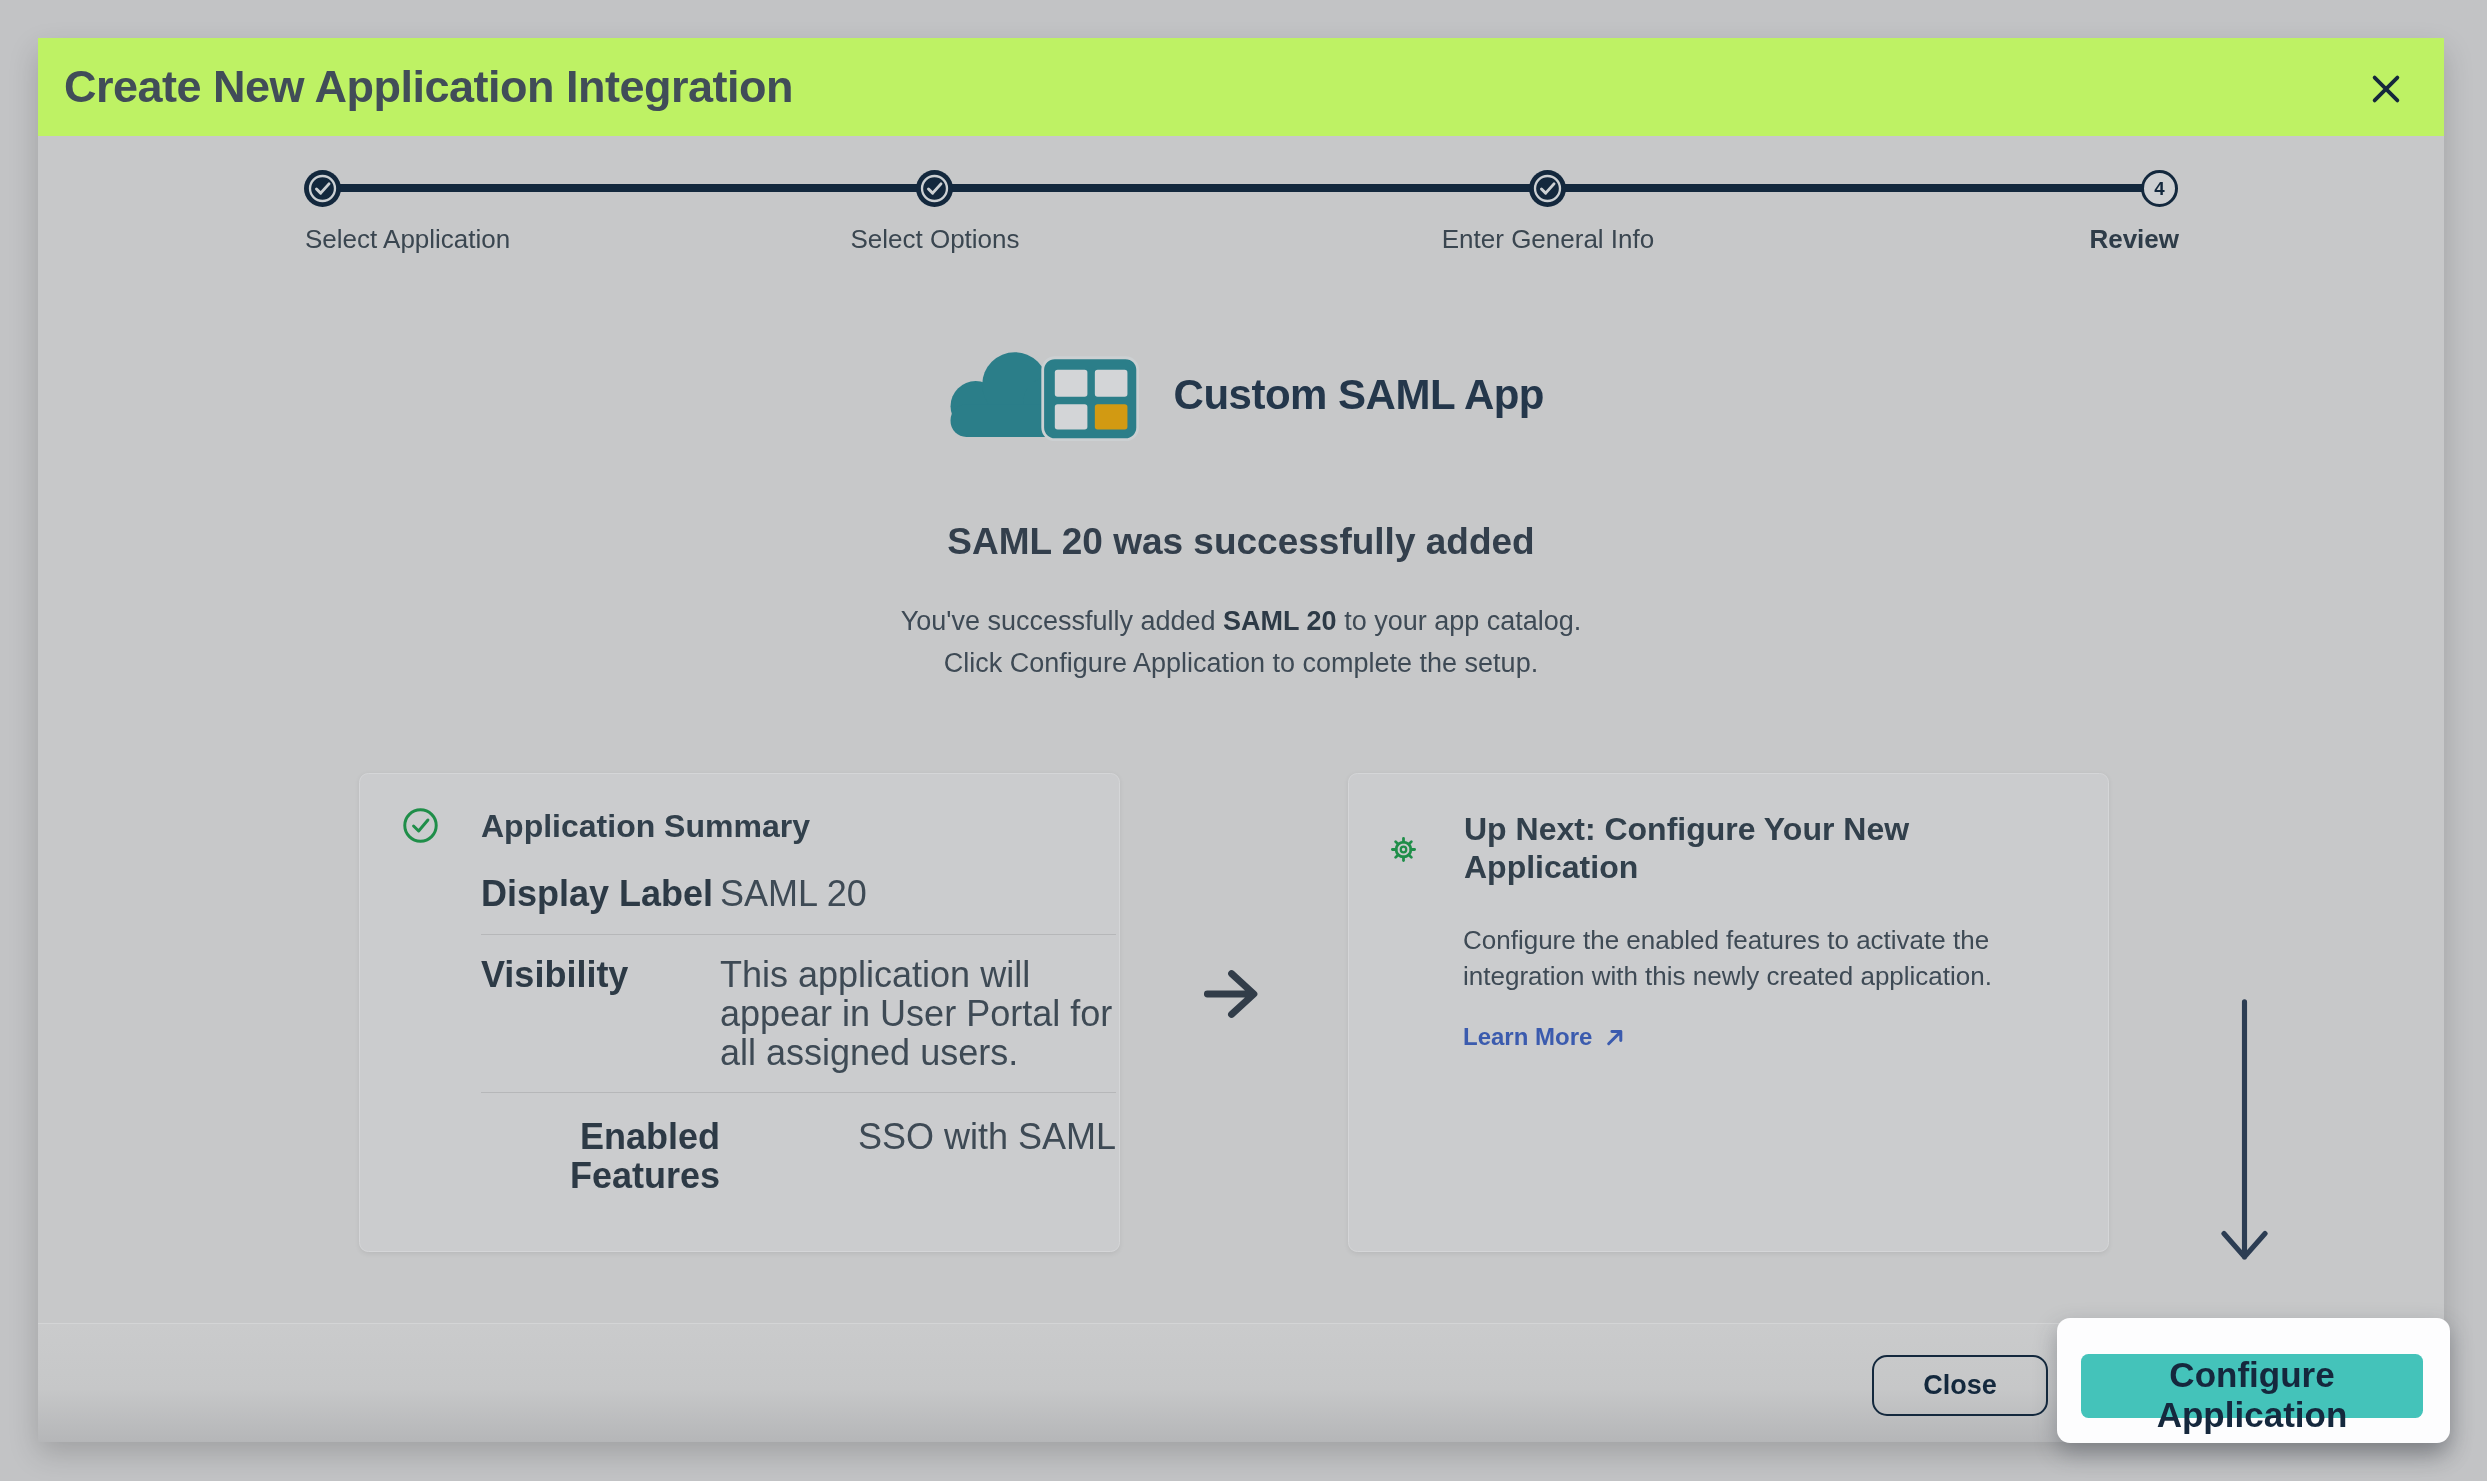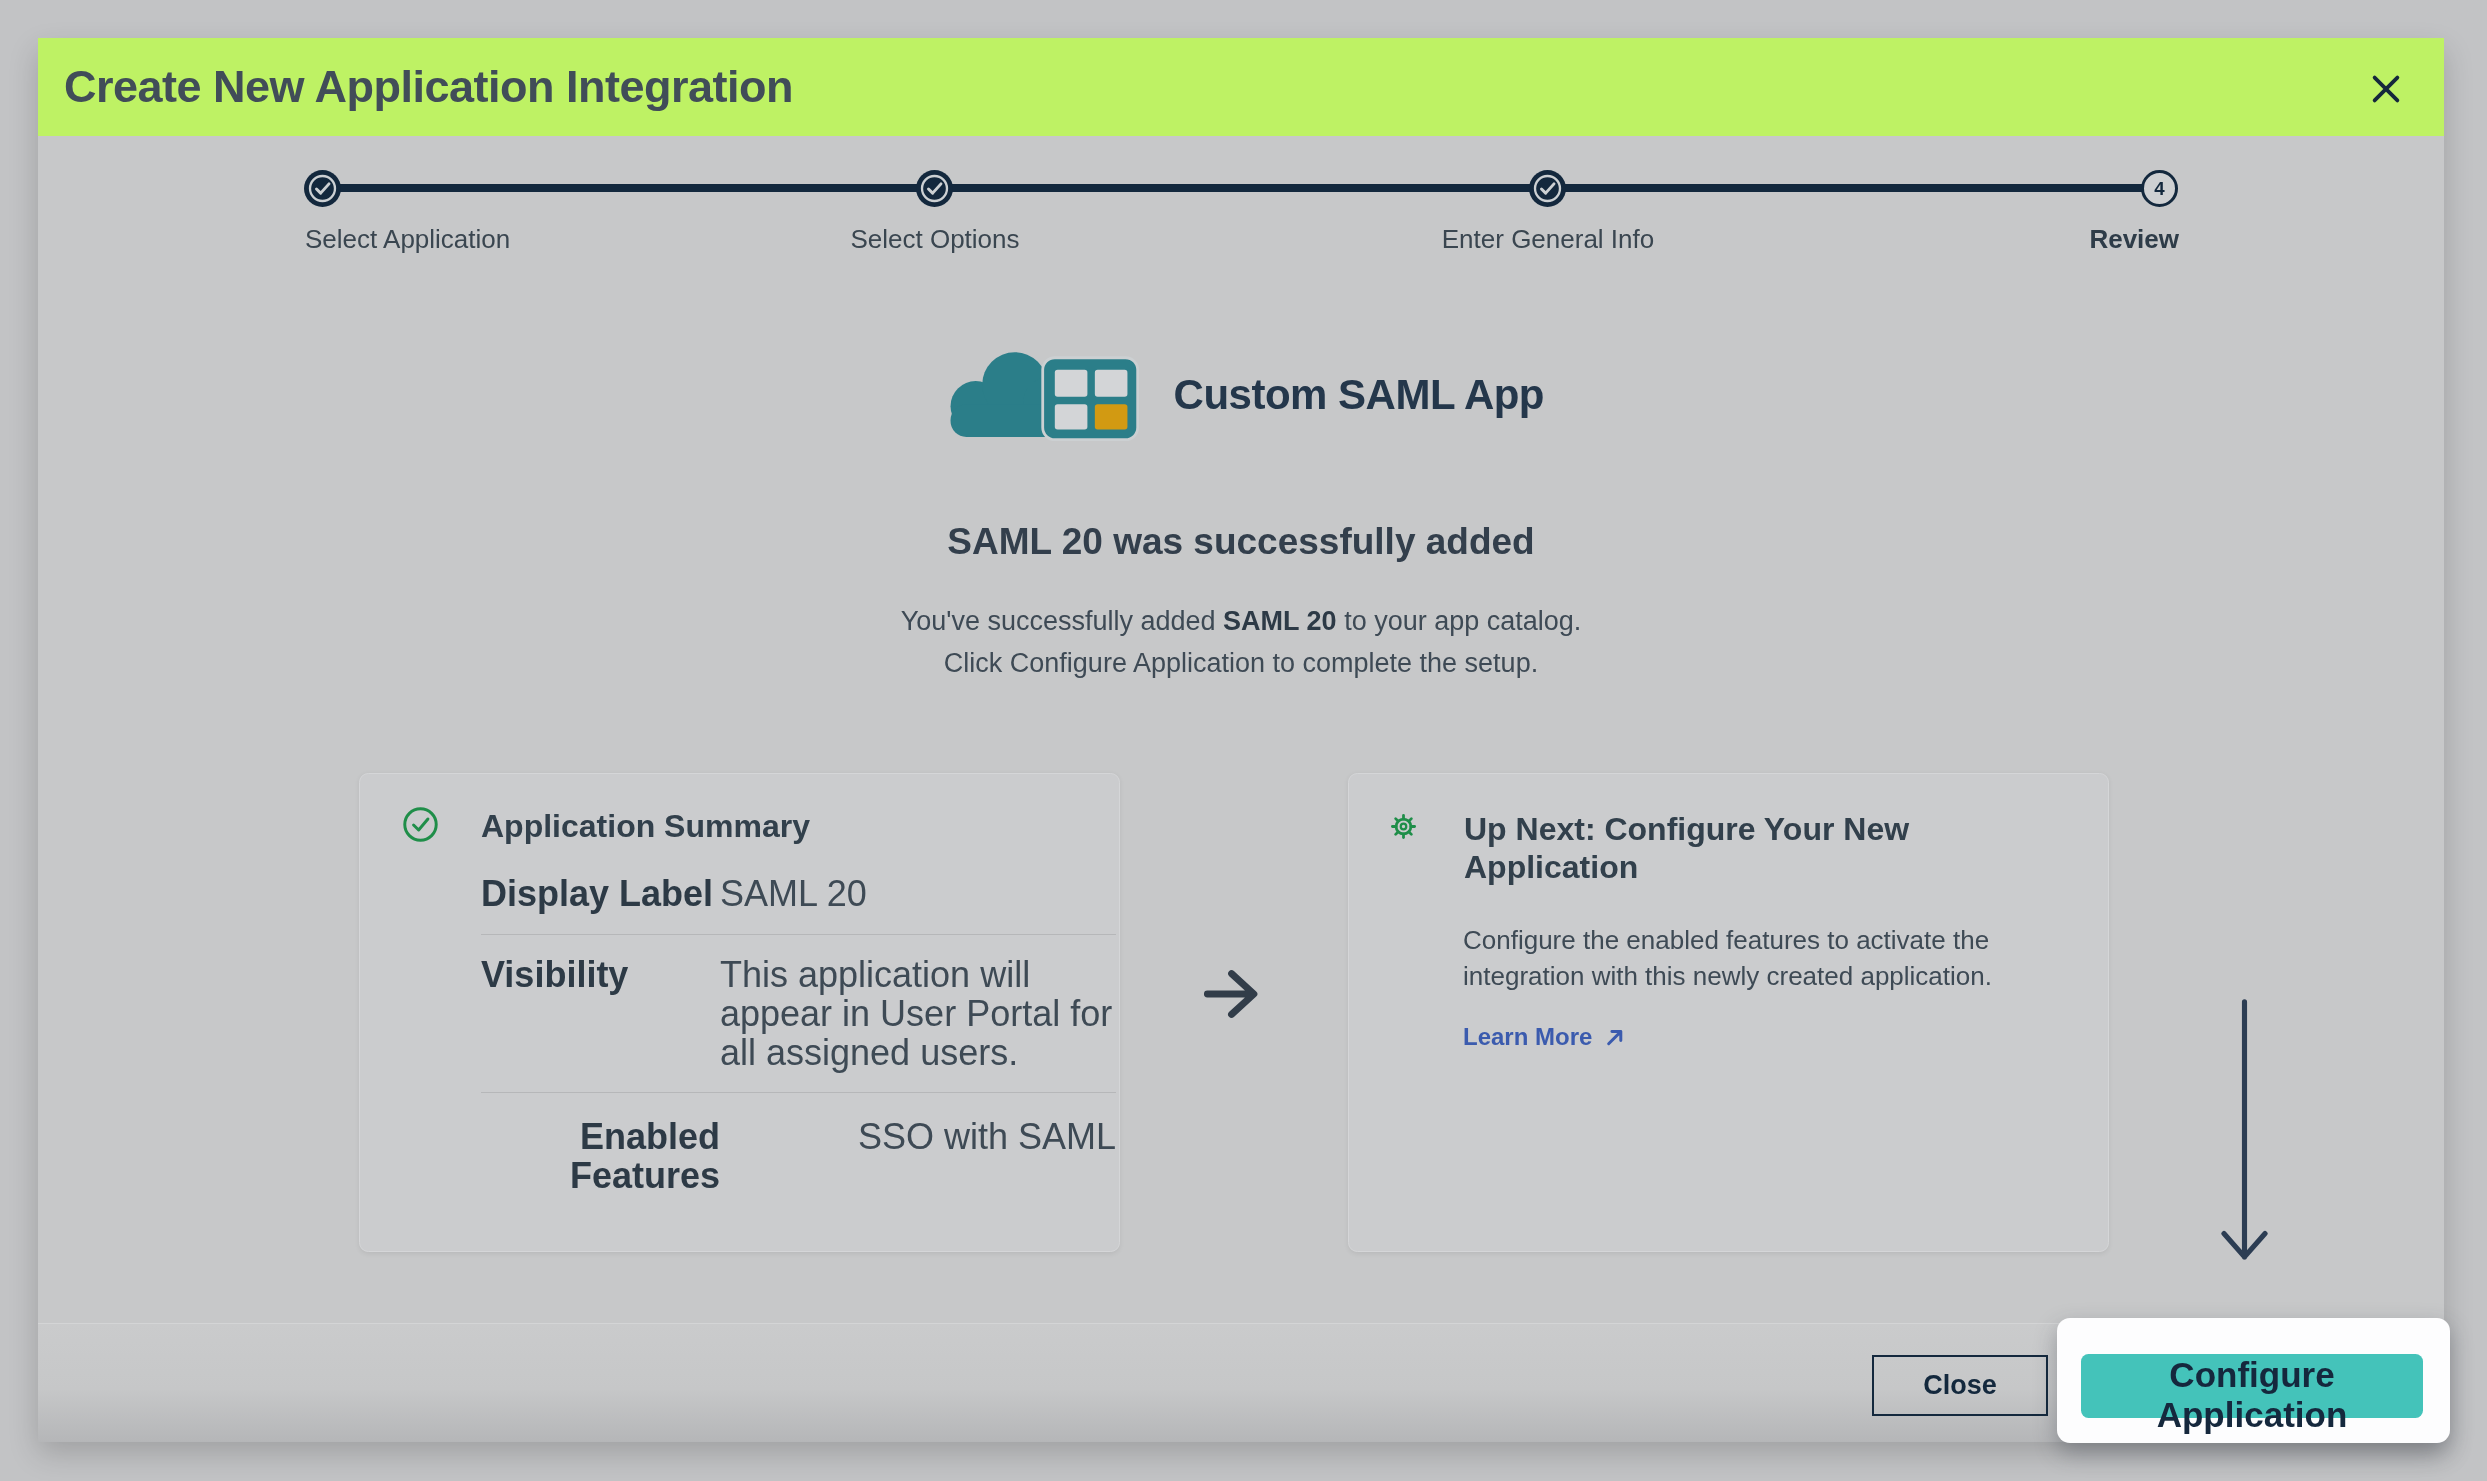--- a/index.html
+++ b/index.html
@@ -72,21 +72,21 @@
   .success-sub b{color:#2d3a46;}
 
   
   .card{
     position:absolute;top:735px;width:761px;height:479px;box-sizing:border-box;
     background:#cbccce;border:1.9px solid #d5d6d8;border-radius:9.3px;
     box-shadow:0 1.9px 5.6px rgba(0,0,0,0.07);
   }
   .card-left{left:321px;}
   .card-right{left:1310px;padding-left:42px;}
-  .card-head{position:absolute;left:42px;top:32px;display:flex;align-items:flex-start;}
+  .card-head{position:absolute;left:42px;top:32px;display:flex;align-items:center;}
   .card-title{
     margin:0;font-size:32px;font-weight:bold;color:#32404c;line-height:38px;
   }
   .card-left .card-title{margin-left:42px;margin-top:0.9px;}
   .card-right .card-title{margin-left:48px;width:523px;}
   .card-right .card-head{top:36px;}
 
   .summary-rows{position:absolute;left:121px;top:92px;width:635px;}
   .summary-row{
     display:grid;grid-template-columns:239px 1fr;
@@ -114,21 +114,21 @@
 
   
   .modal-footer{
     position:absolute;left:0;top:1285px;width:100%;height:118px;
     background:linear-gradient(180deg,#cacbcc 0%,#c6c7c8 55%,#b5b6b8 100%);
     border-top:0.9px solid #d4d5d6;
   }
   .close-button{
     position:absolute;left:1834px;top:1317px;width:176px;height:61px;
     box-sizing:border-box;background:transparent;
-    border:2.8px solid #13283d;border-radius:0;
+    border:2.8px solid #13283d;border-radius:15px;
     font-family:"Liberation Sans",sans-serif;
     font-size:27px;font-weight:bold;color:#13283d;cursor:pointer;
   }
   .spotlight{
     position:absolute;left:2019px;top:1280px;width:393px;height:125px;
     background:#fdfdfe;border-radius:13px;
     box-shadow:0 9.3px 22.4px rgba(50,55,65,0.35);
   }
   .configure-button{
     position:absolute;left:24px;top:36px;width:342px;height:64px;

